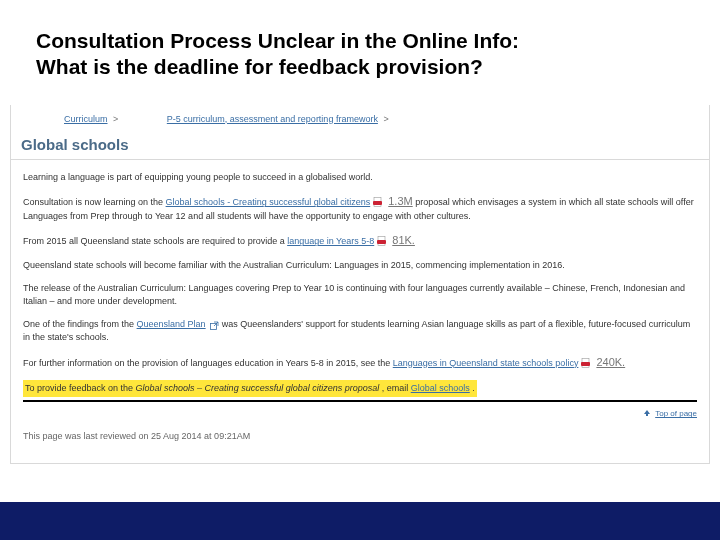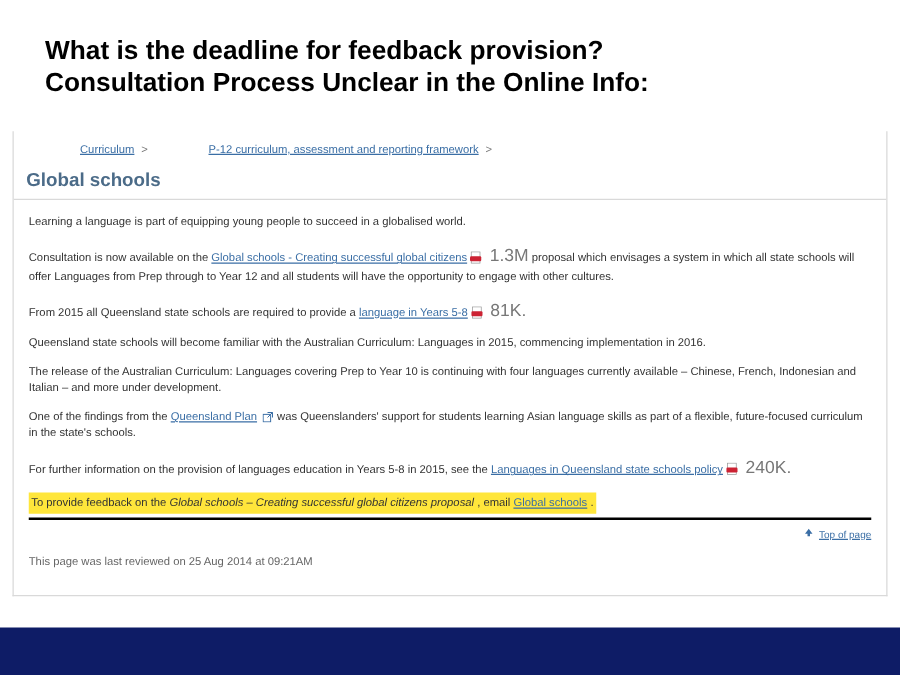--- a/index.html
+++ b/index.html
@@ -66,22 +66,23 @@
   }
   .doc-icon svg { display: block; }
   .ext-icon {
     display: inline-block;
     vertical-align: middle;
     margin-left: 2px;
   }
   .ext-icon svg { display: block; }
   .filesize {
     color: #777;
-    font-size: 14px;
+    font-size: 11px;
     margin-left: 2px;
+    text-decoration: underline;
   }
   .highlight-wrap {
     margin: 0 12px;
     padding: 5px 0 3px 0;
     border-bottom: 2px solid #000;
   }
   .highlight {
     display: inline-block;
     background: #ffe63b;
     padding: 2px 2px;
@@ -115,39 +116,39 @@
     right: 0;
     bottom: 0;
     height: 38px;
     background: #0e1c66;
   }
 </style>
 </head>
 <body>
 
 <div class="slide-title">
+  <div>Consultation Process Unclear in the Online Info:</div>
   <div>What is the deadline for feedback provision?</div>
-  <div>Consultation Process Unclear in the Online Info:</div>
 </div>
 
 <div class="page-clip">
 
   <div class="breadcrumb">
     <a class="inline">Curriculum</a>
     <span class="sep">&gt;</span>
-    <a class="inline">P-12 curriculum, assessment and reporting framework</a>
+    <a class="inline">P-5 curriculum, assessment and reporting framework</a>
     <span class="sep">&gt;</span>
   </div>
 
   <div class="page-h1">Global schools</div>
 
   <div class="para">Learning a language is part of equipping young people to succeed in a globalised world.</div>
 
   <div class="para">
-    <span>Consultation is now available on the </span>
+    <span>Consultation is now learning on the </span>
     <a class="inline">Global schools - Creating successful global citizens</a>
     <span class="doc-icon">
       <svg width="11" height="11" viewBox="0 0 11 11">
           <rect x="1" y="0.5" width="7" height="9" fill="#fff" stroke="#999" stroke-width="0.6"></rect>
           <rect x="0" y="4" width="9" height="4" rx="1" fill="#c23"></rect>
         </svg>
     </span>
     <span class="filesize">1.3M</span>
     <span> proposal which envisages a system in which all state schools will offer Languages from Prep through to Year 12 and all students will have the opportunity to engage with other cultures.</span>
   </div>

